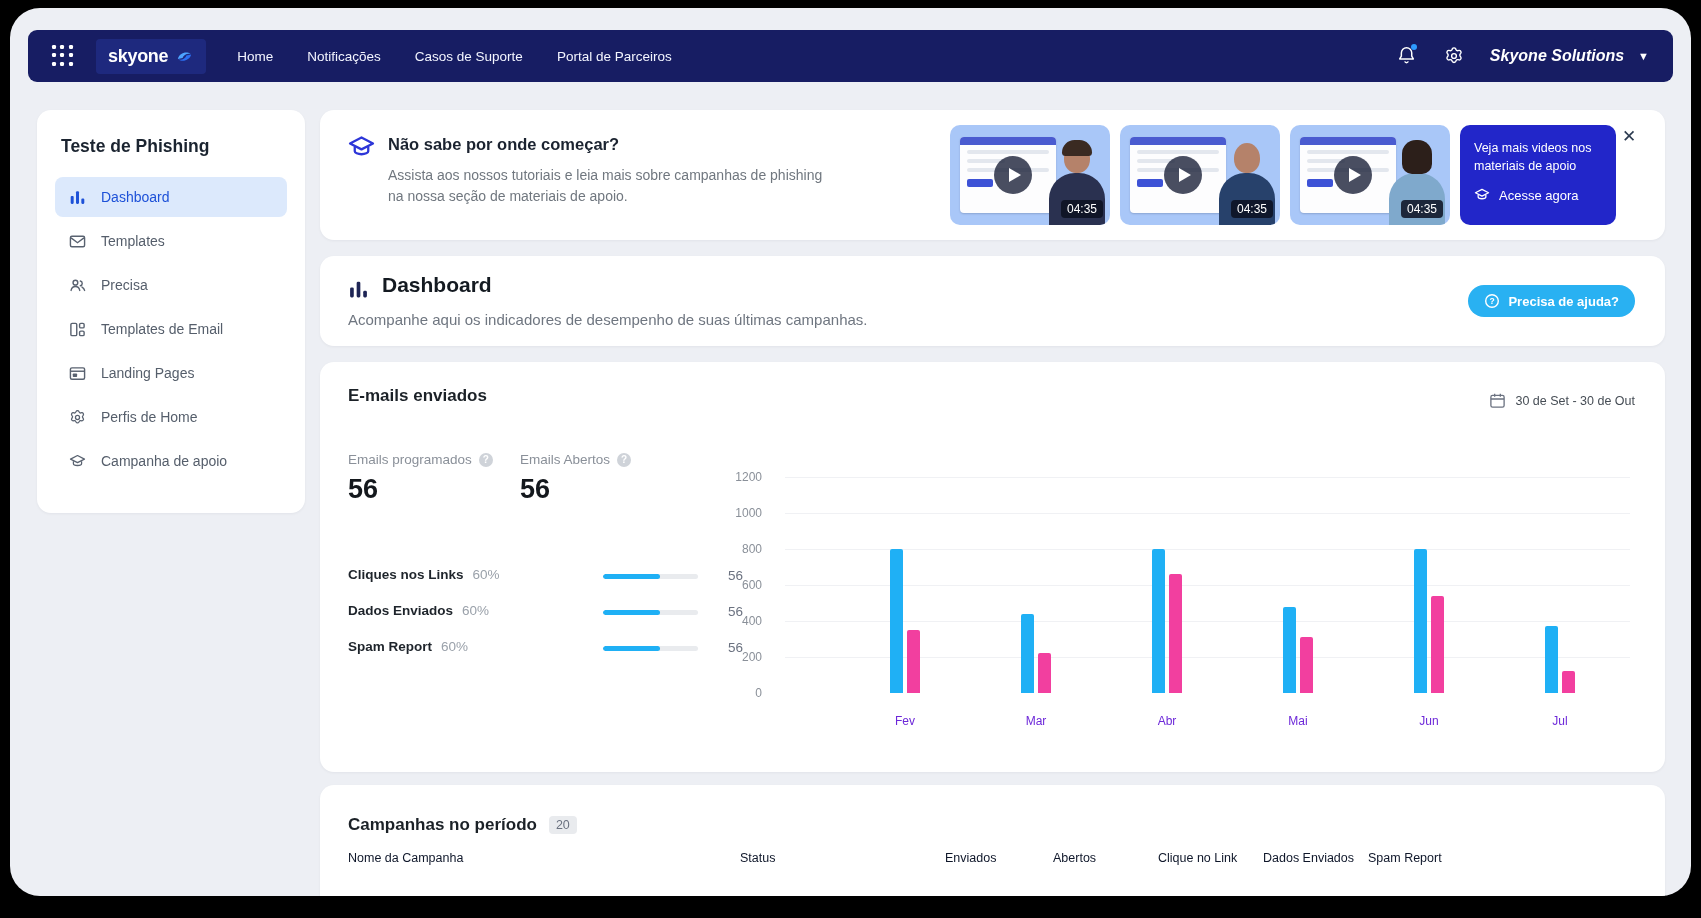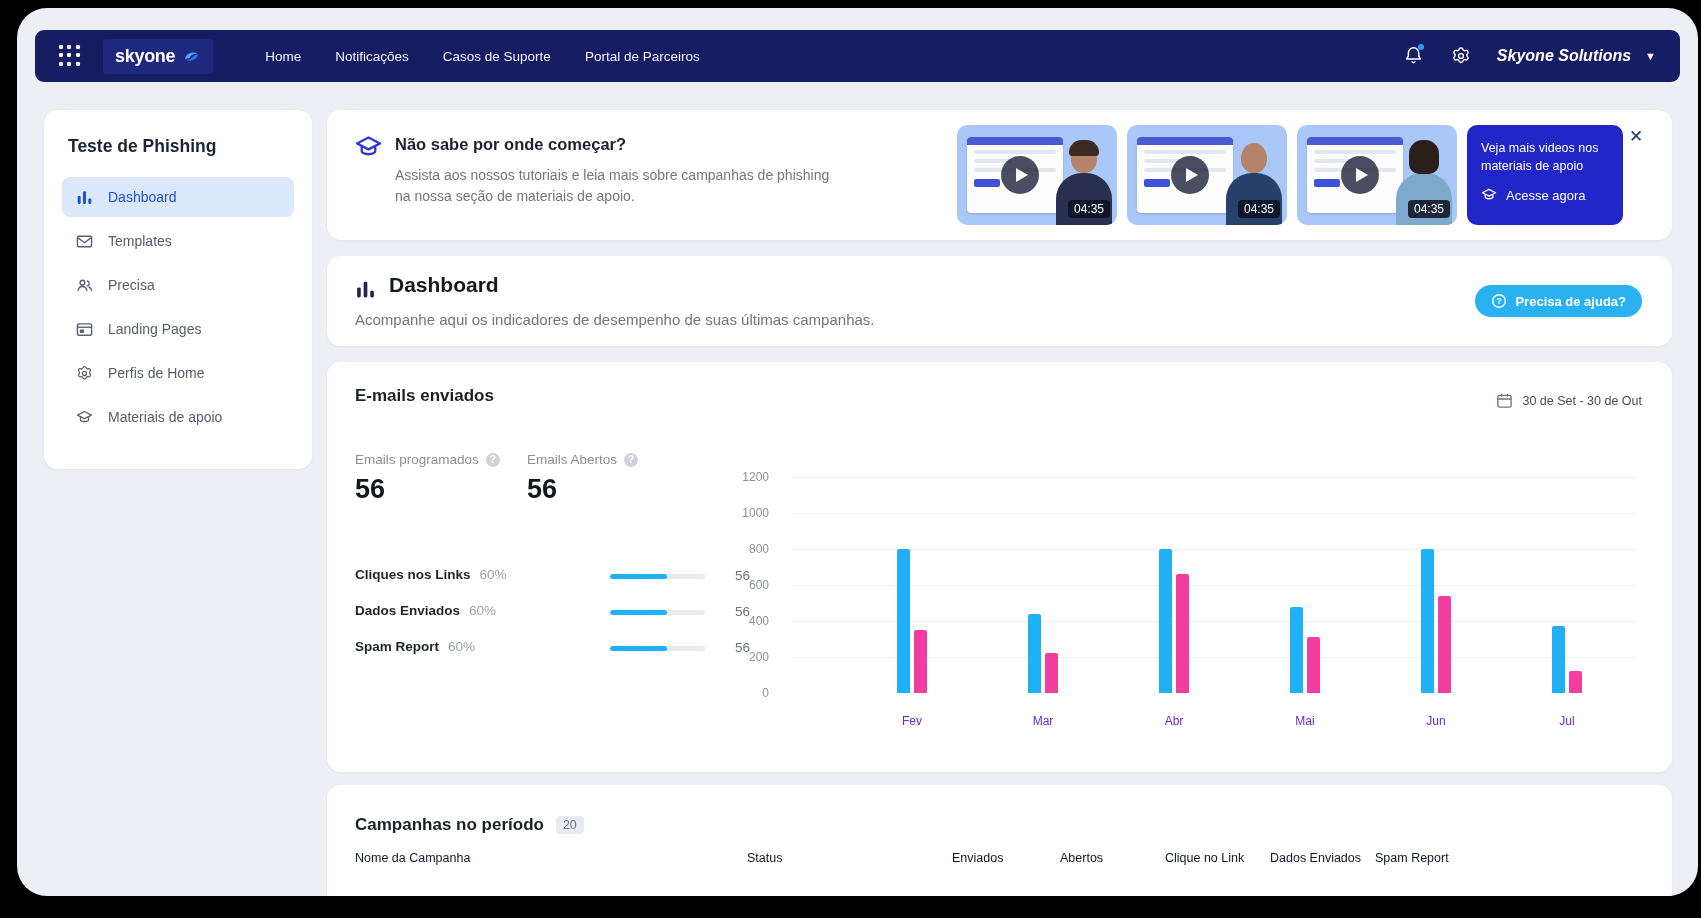--- a/index.html
+++ b/index.html
@@ -5,35 +5,35 @@
   * { box-sizing: border-box; margin: 0; padding: 0; }
   html,body { width:1701px; height:918px; }
   body {
     background:#000;
     position:relative;
     font-family:"Liberation Sans", sans-serif;
     overflow:hidden;
     -webkit-font-smoothing:antialiased;
   }
   .app {
-    position:absolute; left:17px; top:8px; width:1681px; height:888px;
+    position:absolute; left:10px; top:8px; width:1681px; height:888px;
     background:#edeff4; border-radius:30px; overflow:hidden;
   }
 
   
   .navbar {
     position:absolute; left:18px; top:22px; width:1645px; height:52px;
     background:#171d63; border-radius:9px;
     display:flex; align-items:center; padding:0 24px; color:#fff;
   }
   .grid-btn { width:22px; height:22px; display:grid; grid-template-columns:repeat(3,1fr); gap:3px; cursor:pointer; margin-right:22px; }
   .grid-btn i { width:4px; height:4px; background:#fff; border-radius:1.2px; }
   .logo-box { display:flex; align-items:center; gap:7px; background:rgba(40,58,160,.45); border-radius:4px; padding:7px 12px; }
   .logo-text { font-size:18px; font-weight:700; letter-spacing:-.3px; color:#fff; }
-  .nav-links { display:flex; gap:34px; margin-left:52px; }
+  .nav-links { display:flex; gap:34px; margin-left:31px; }
   .nav-link { font-size:13.5px; font-weight:500; color:#f3f5ff; cursor:pointer; }
   .nav-right { margin-left:auto; display:flex; align-items:center; gap:26px; }
   .bell-wrap { position:relative; width:22px; height:22px; cursor:pointer; }
   .bell-dot { position:absolute; right:1px; top:-1px; width:6px; height:6px; border-radius:50%; background:#2e9bff; }
   .gear-btn { cursor:pointer; display:flex; }
   .account { display:flex; align-items:center; gap:14px; cursor:pointer; }
   .account-name { font-size:16px; font-weight:600; color:#fff;font-style:italic; }
   .caret { font-size:11px; color:#fff; }
 
   
@@ -195,20 +195,30 @@
       <span style="display:flex;">
         <svg width="17" height="17" viewBox="0 0 18 18">
             <circle cx="6.8" cy="6" r="2.5" fill="none" stroke="#596270" stroke-width="1.5"></circle>
             <path d="M2.2 14.2c.6-2.7 2.4-4.1 4.6-4.1s4 1.4 4.6 4.1" fill="none" stroke="#596270" stroke-width="1.5" stroke-linecap="round"></path>
             <path d="M12 4.3a2.5 2.5 0 0 1 0 4.9M13.8 10.6c1.4.7 2.3 1.9 2.7 3.6" fill="none" stroke="#596270" stroke-width="1.5" stroke-linecap="round"></path>
           </svg>
       </span>
       <span>Precisa</span>
     </div>
 
+    <div class="side-item">
+      <span style="display:flex;">
+        <svg width="17" height="17" viewBox="0 0 18 18">
+            <rect x="2" y="2.5" width="6.2" height="13" rx="1.3" fill="none" stroke="#596270" stroke-width="1.5"></rect>
+            <rect x="11.2" y="2.5" width="4.8" height="4.8" rx="1.3" fill="none" stroke="#596270" stroke-width="1.5"></rect>
+            <rect x="11.2" y="10.7" width="4.8" height="4.8" rx="1.3" fill="none" stroke="#596270" stroke-width="1.5"></rect>
+          </svg>
+      </span>
+      <span>Templates de Email</span>
+    </div>
 
     <div class="side-item">
       <span style="display:flex;">
         <svg width="17" height="17" viewBox="0 0 18 18">
             <rect x="1.5" y="3" width="15" height="12" rx="1.6" fill="none" stroke="#596270" stroke-width="1.5"></rect>
             <path d="M1.5 6.6h15" stroke="#596270" stroke-width="1.5"></path>
             <rect x="4" y="9" width="4.6" height="3.6" rx=".8" fill="#596270"></rect>
           </svg>
       </span>
       <span>Landing Pages</span>
@@ -224,21 +234,21 @@
       <span>Perfis de Home</span>
     </div>
 
     <div class="side-item">
       <span style="display:flex;">
         <svg width="17" height="17" viewBox="0 0 20 20">
             <path d="M10 3 1.8 7.2 10 11.4l8.2-4.2z" fill="none" stroke="#596270" stroke-width="1.5" stroke-linejoin="round"></path>
             <path d="M5.2 9.6v3c0 1.1 2.1 2.1 4.8 2.1s4.8-1 4.8-2.1v-3" fill="none" stroke="#596270" stroke-width="1.5"></path>
           </svg>
       </span>
-      <span>Materiais de apoio</span>
+      <span>Campanha de apoio</span>
     </div>
   </aside>
 
   <section class="card banner">
     <span class="banner-icon">
       <svg width="27" height="27" viewBox="0 0 20 20">
           <path d="M10 2.6 1.5 7l8.5 4.4L18.5 7z" fill="none" stroke="#2d36d8" stroke-width="1.7" stroke-linejoin="round"></path>
           <path d="M5 9.5v3.3c0 1.1 2.2 2.2 5 2.2s5-1.1 5-2.2V9.5" fill="none" stroke="#2d36d8" stroke-width="1.7"></path>
         </svg>
     </span>

